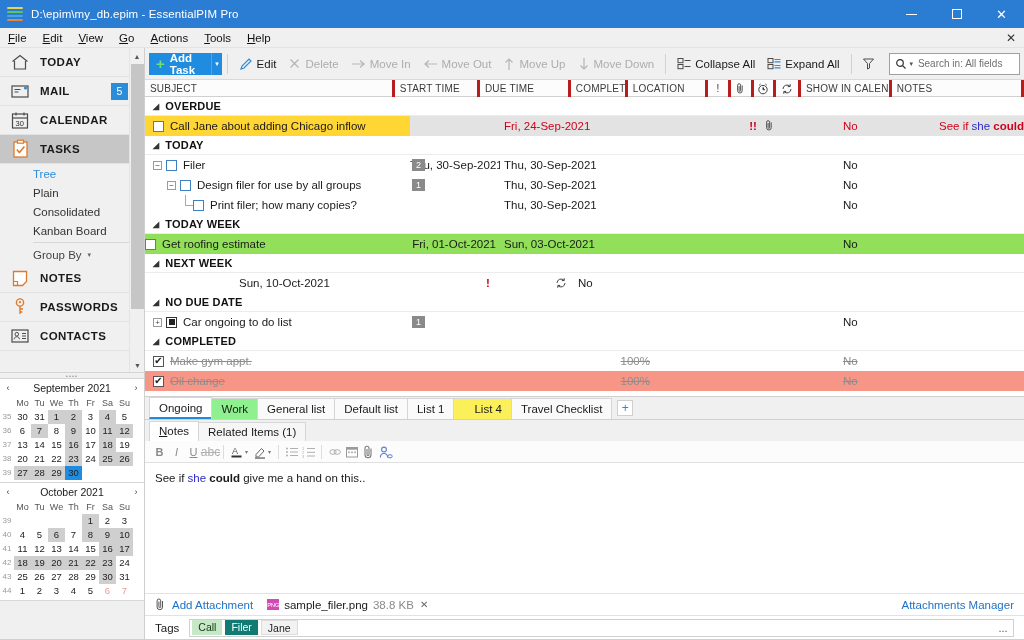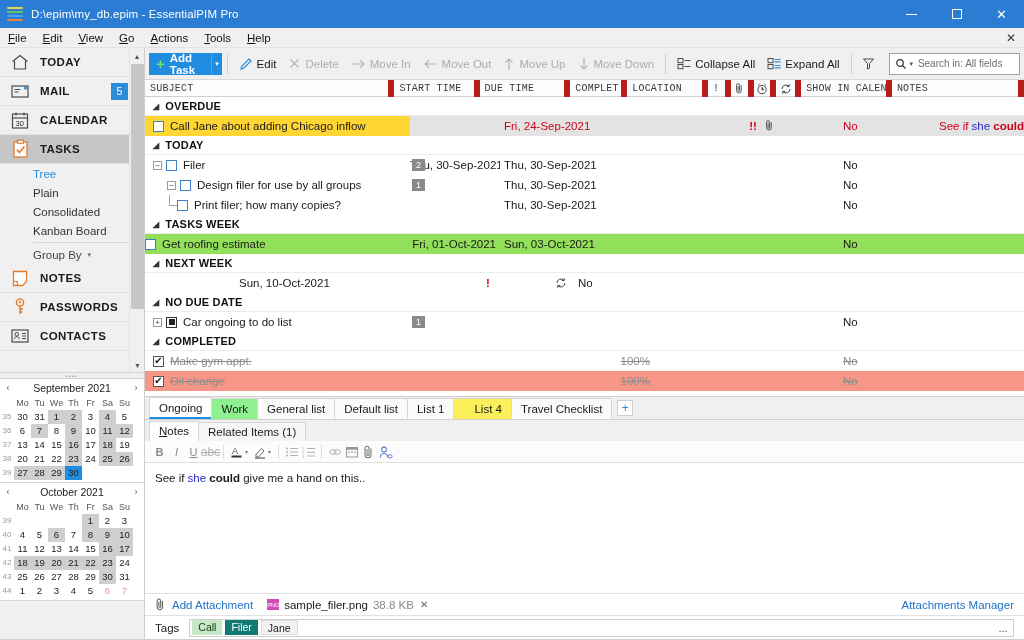--- a/index.html
+++ b/index.html
@@ -111,22 +111,22 @@
   .searchbox {
     height:22px; border:1px solid #a0a0a0; background:#fff; display:flex; align-items:center;
     width:182px; padding:0 5px; margin-left:4px;
   }
   .searchbox .sph { color:#6f6f6f; font-size:10px; }
   .searchbox .scaret { font-size:7px; color:#555; margin:0 5px 0 2px; }
   
   #colhead { height:17px; background:#fcfcfc; display:flex; align-items:center;
              border-bottom:1px solid #d0d0d0; font-size:10px; color:#3a3a3a;
              letter-spacing:.2px; }
-  #colhead .ch { height:17px; line-height:17px; border-right:6px solid #b91c1c;
-                 padding-left:5px; overflow:hidden; white-space:nowrap;font-family:Liberation Mono, monospace; }
+  #colhead .ch { height:17px; line-height:17px; border-right:3px solid #b91c1c;
+                 padding-left:5px; overflow:hidden; white-space:nowrap; }
   #colhead .ch.ctr { text-align:center; padding-left:0; }
   
   #grid { flex:0 0 auto; height:299px; overflow:hidden; background:#fff; position:relative; }
   .grow { height:20px; display:flex; align-items:center; position:relative; font-size:11.5px; }
   .grouprow { height:19px; display:flex; align-items:center; padding-left:8px;
               font-weight:bold; font-size:11px; letter-spacing:.2px; color:#111;
               border-bottom:1px solid #ececec; }
   .grouprow .tri { font-size:8px; margin-right:6px; color:#333; }
   .cell { height:20px; line-height:20px; overflow:hidden; white-space:nowrap; flex:0 0 auto; }
   .c-subject { display:flex; align-items:center; }
@@ -663,39 +663,39 @@
           <div class="cell" style="width:60px;text-align:right;padding-right:6px"></div>
           <div class="cell" style="width:85px;padding-left:4px"></div>
           <div class="cell" style="width:24px;text-align:center"></div>
           <div class="cell" style="width:24px;text-align:center;padding-top:4px"></div>
           <div class="cell" style="width:24px;text-align:center"></div>
           <div class="cell" style="width:26px;display:flex;align-items:center;justify-content:center"></div>
           <div class="cell" style="width:96px;padding-left:4px"><span class="">No</span></div>
           <div class="cell notecell" style="width:140px;padding-left:4px"></div>
         </div>
         <div class="grow" style="background:transparent">
-          <div class="cell c-subject" style="width:265px;padding-left:20px;background:transparent">
+          <div class="cell c-subject" style="width:265px;padding-left:36px;background:transparent">
             <span class="treeline elbow"></span>
             <span class="cb"></span>
             <span class="">Print filer; how many copies?</span>
           </div>
           <div class="cell" style="width:90px;text-align:right;padding-right:4px;position:relative"><span></span></div>
           <div class="cell" style="width:96px;padding-left:4px"><span class="">Thu, 30-Sep-2021</span></div>
           <div class="cell" style="width:60px;text-align:right;padding-right:6px"></div>
           <div class="cell" style="width:85px;padding-left:4px"></div>
           <div class="cell" style="width:24px;text-align:center"></div>
           <div class="cell" style="width:24px;text-align:center;padding-top:4px"></div>
           <div class="cell" style="width:24px;text-align:center"></div>
           <div class="cell" style="width:26px;display:flex;align-items:center;justify-content:center"></div>
           <div class="cell" style="width:96px;padding-left:4px"><span class="">No</span></div>
           <div class="cell notecell" style="width:140px;padding-left:4px"></div>
         </div>
         <div class="grouprow">
           <span class="tri">◢</span>
-          <span>TASKS WEEK</span>
+          <span>TODAY WEEK</span>
         </div>
         <div class="grow" style="background:#92e05a">
           <div class="cell c-subject" style="width:265px;background:transparent">
             <span class="cb"></span>
             <span class="">Get roofing estimate</span>
           </div>
           <div class="cell" style="width:90px;text-align:right;padding-right:4px;position:relative"><span>Fri, 01-Oct-2021</span></div>
           <div class="cell" style="width:96px;padding-left:4px"><span class="">Sun, 03-Oct-2021</span></div>
           <div class="cell" style="width:60px;text-align:right;padding-right:6px"></div>
           <div class="cell" style="width:85px;padding-left:4px"></div>

